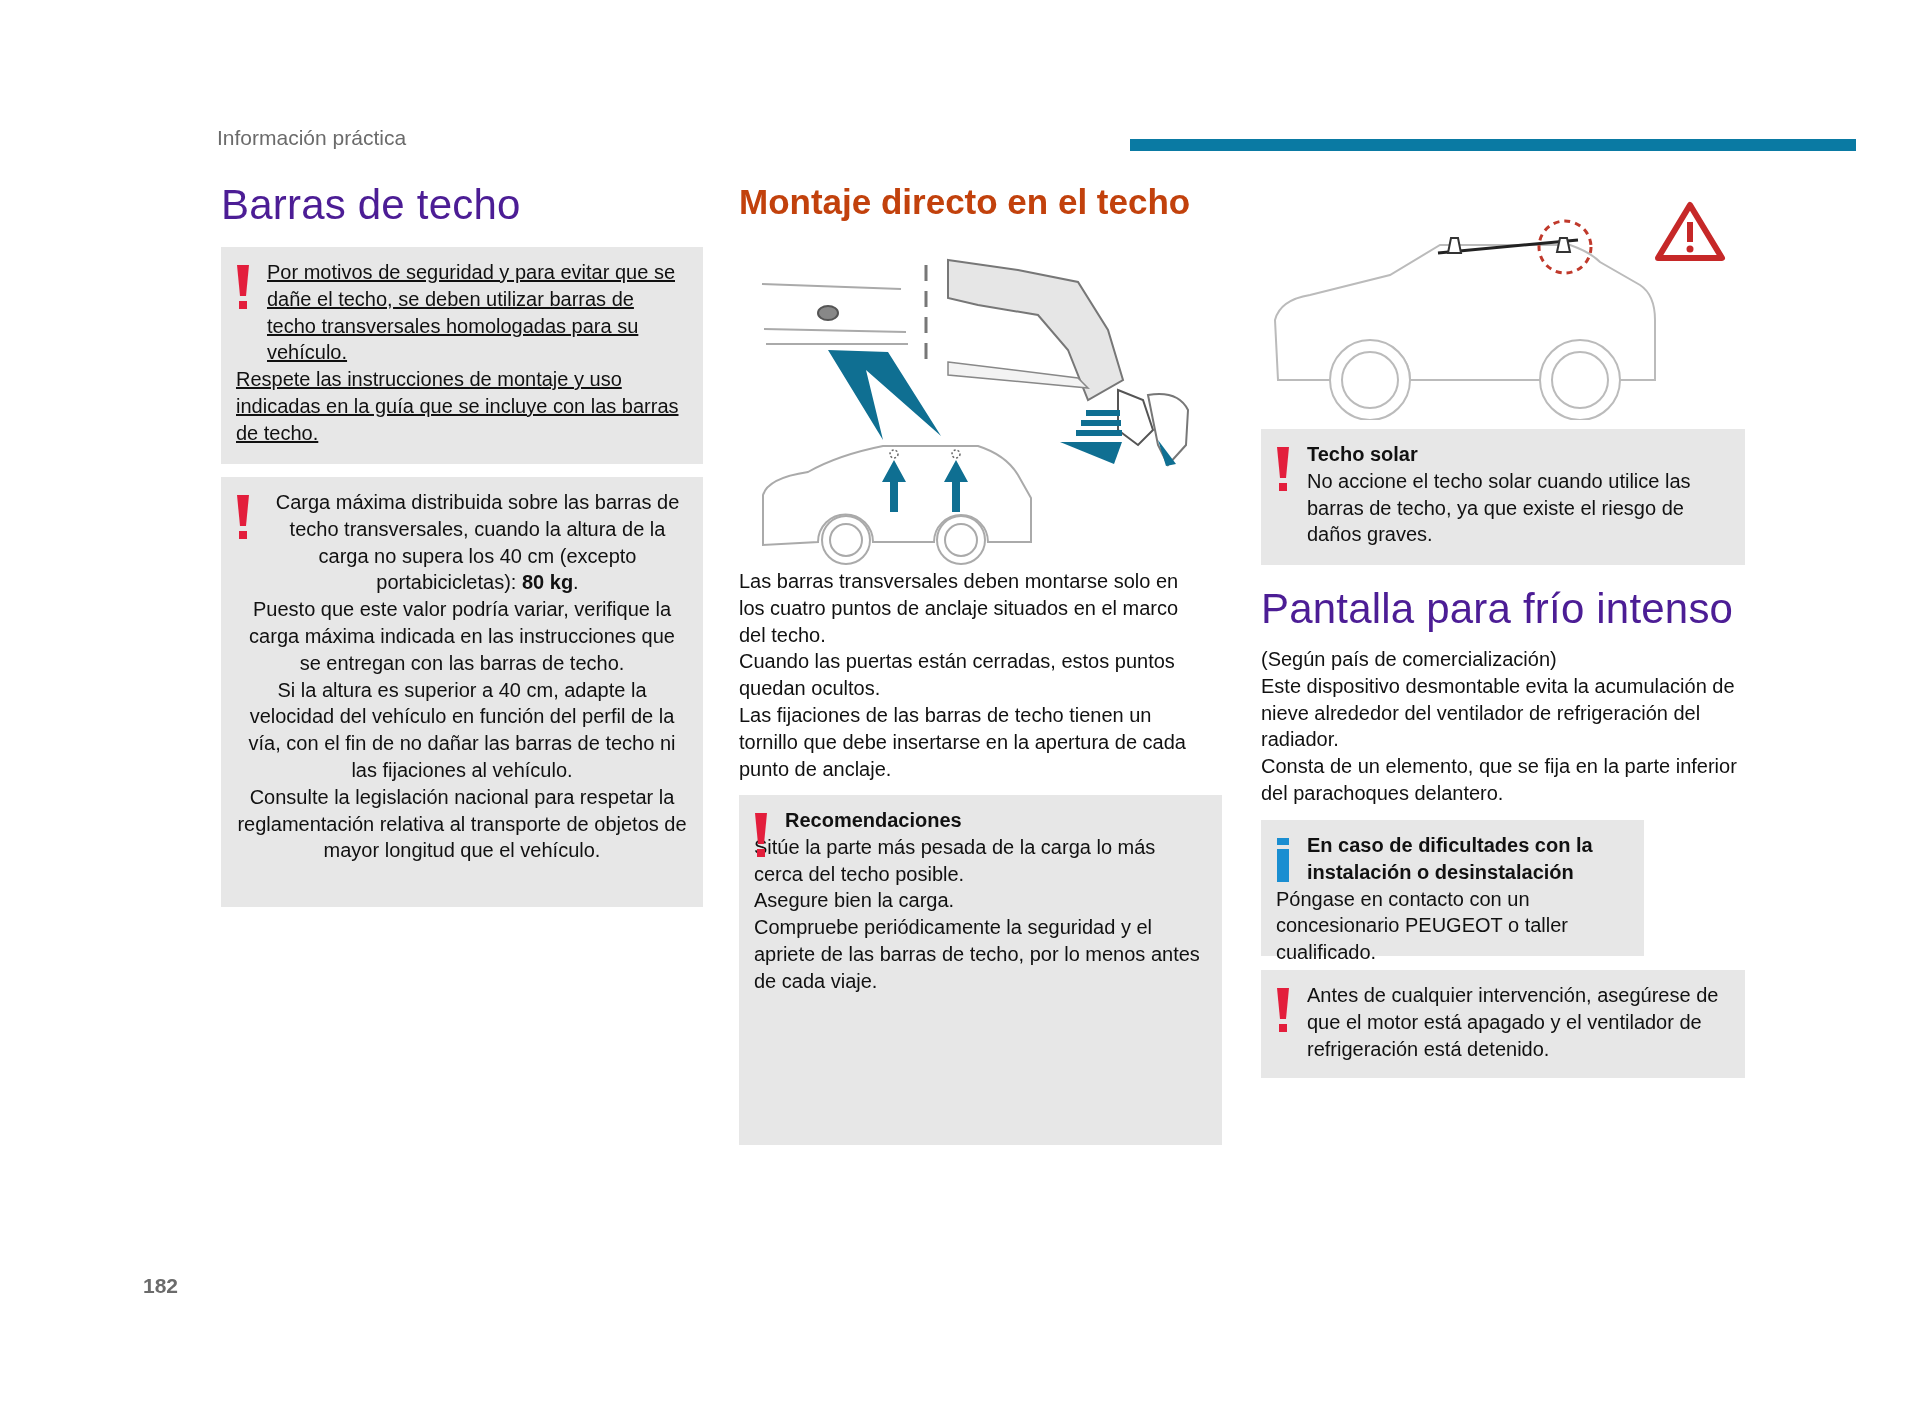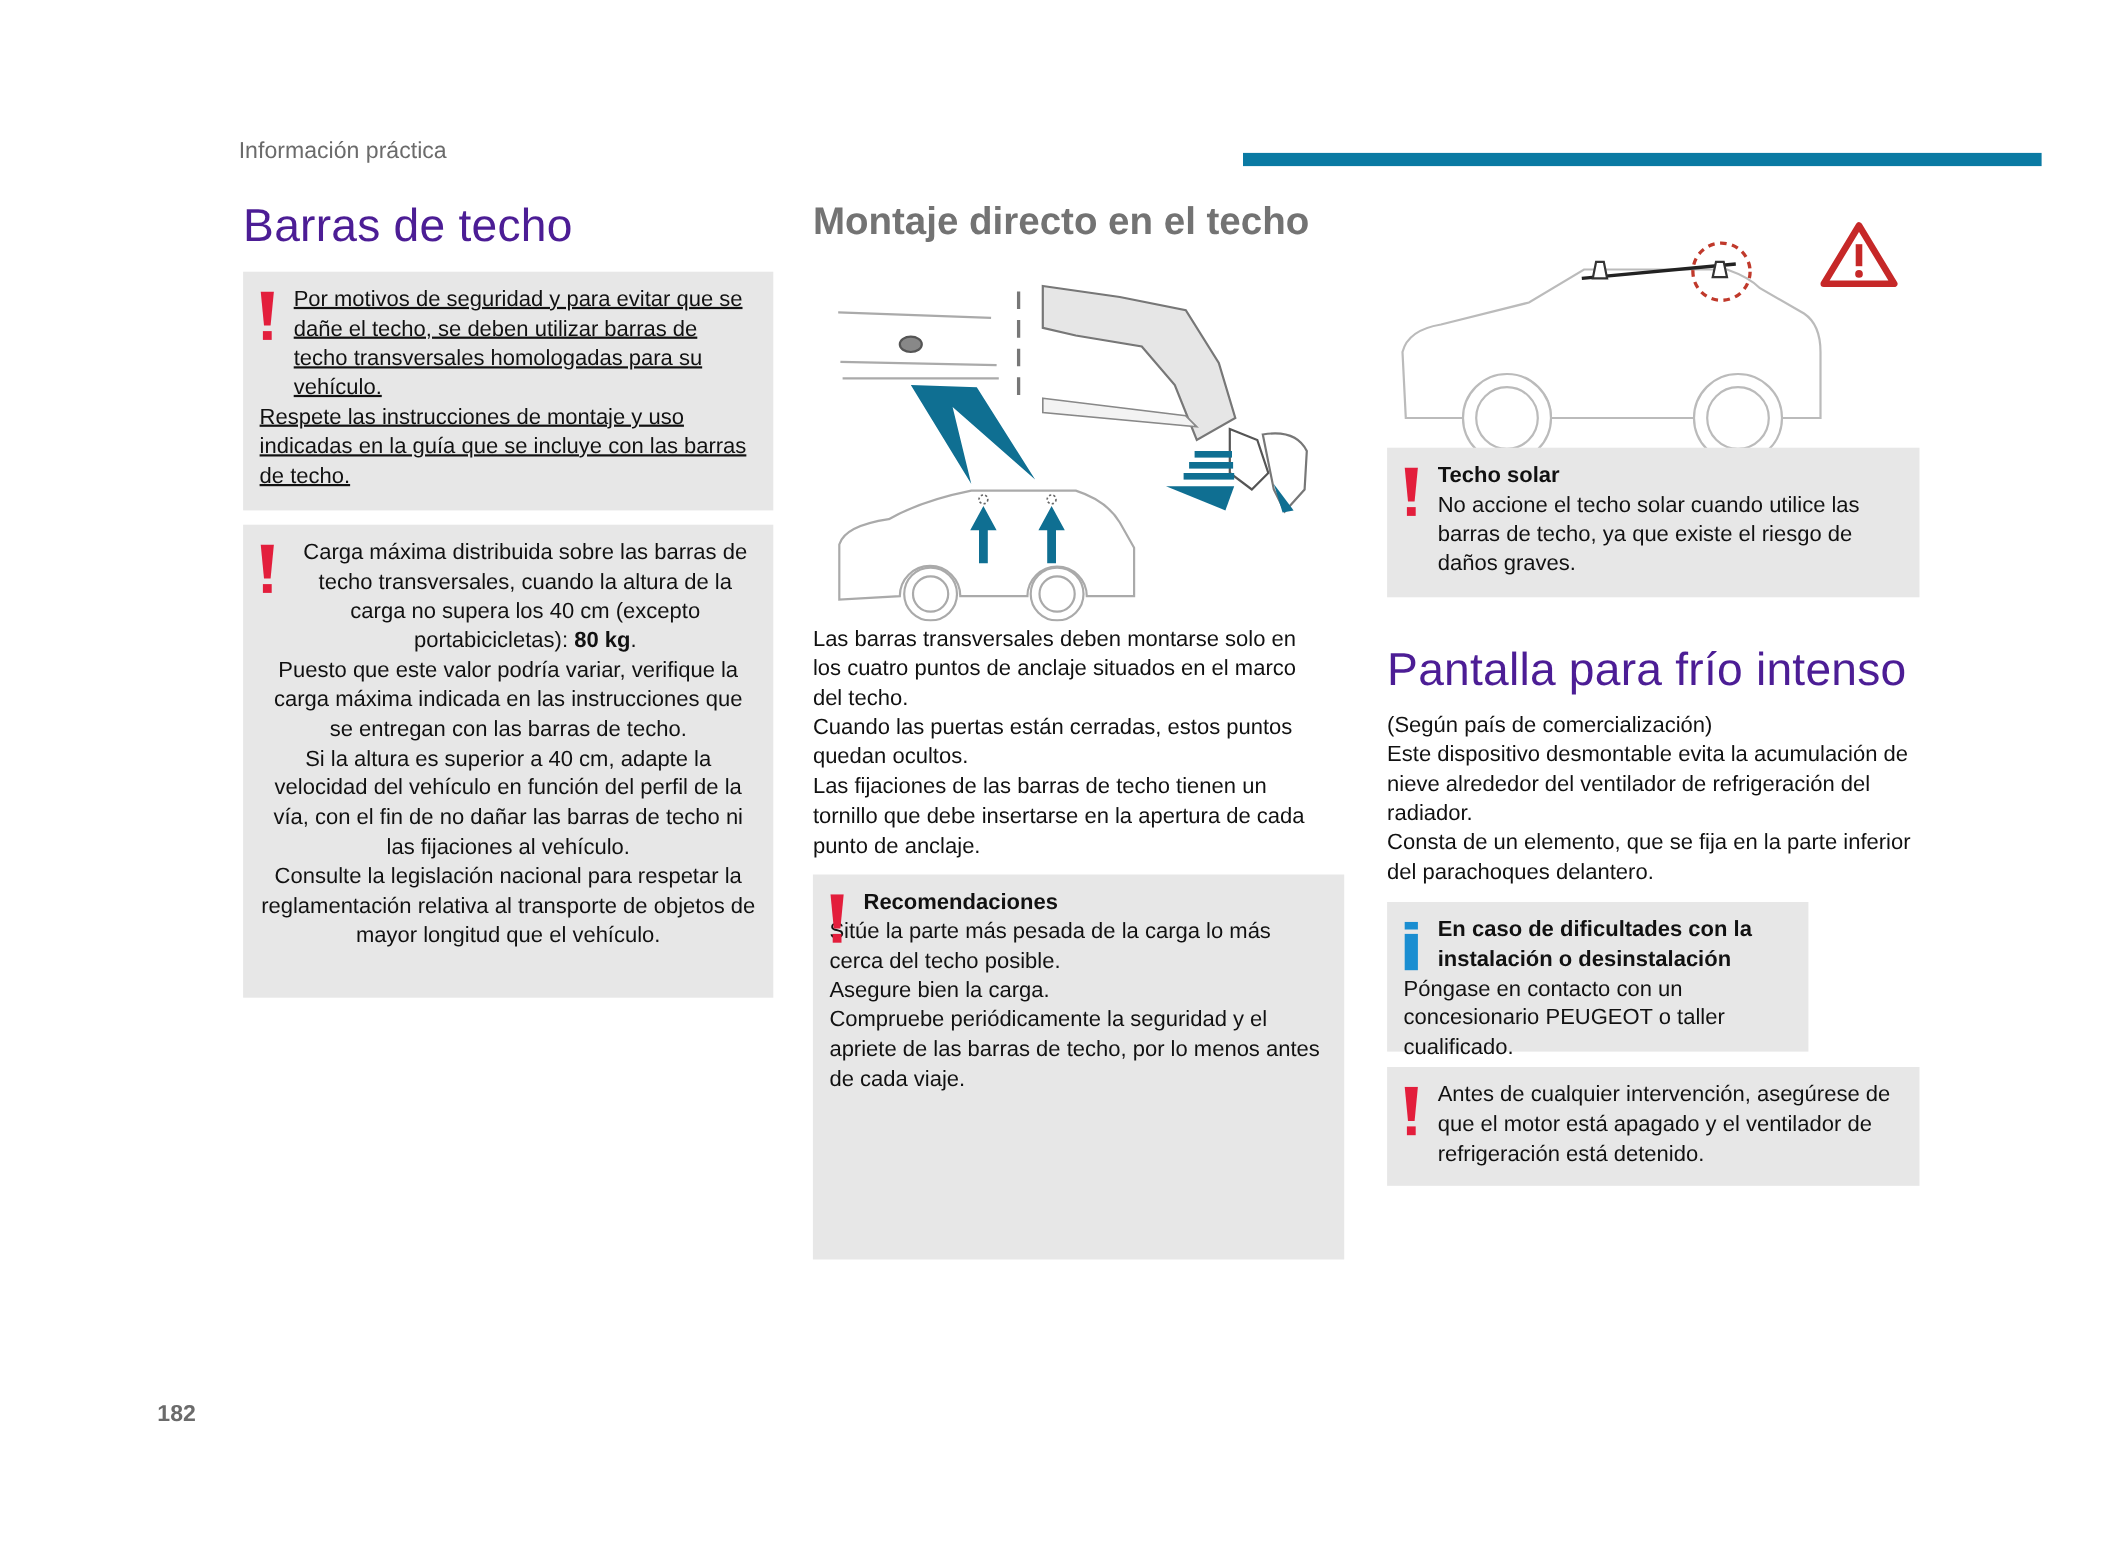--- a/index.html
+++ b/index.html
@@ -2,21 +2,21 @@
 <html><head>
 <meta charset="utf-8">
 <style>
   html, body { margin: 0; padding: 0; background: #ffffff; }
   body { width: 1920px; height: 1402px; position: relative; overflow: hidden;
          font-family: "Liberation Sans", sans-serif; color: #1a1a1a; }
   .abs { position: absolute; }
   .section-label { left: 217px; top: 126px; font-size: 21px; color: #6b6b6b; }
   .top-bar { left: 1130px; top: 139px; width: 726px; height: 12px; background: #0a7aa3; }
   .h1-light { font-size: 42px; color: #4c1d95; font-weight: normal; margin: 0; letter-spacing: 0.2px; }
-  .h2-bold { font-size: 35px; color: #737373; font-weight: bold; margin: 0; }
+  .h2-bold { font-size: 35px; color: #c2410c; font-weight: bold; margin: 0; }
   .box { background: #e7e7e7; padding: 12px 15px 14px 15px; box-sizing: border-box;
          font-size: 20px; line-height: 26.8px; color: #111; }
   .box p { margin: 0; }
   .box .lead { padding-left: 31px; }
   .box .strong { font-weight: bold; }
   .icon-excl { position: absolute; left: 15px; top: 18px; width: 14px; height: 46px; }
   .icon-info { position: absolute; left: 15px; top: 18px; width: 14px; height: 46px; }
   .body-text { font-size: 20px; line-height: 26.8px; color: #111; }
   .body-text p { margin: 0; }
   .page-num { left: 143px; top: 1274px; font-size: 21px; font-weight: bold; color: #6b6b6b; }
@@ -120,21 +120,21 @@
     <path d="M287,62 L290,48 L297,48 L300,62 Z" fill="#fff" stroke="#333" stroke-width="2"></path>
     <circle cx="295" cy="57" r="26" fill="none" stroke="#c0392b" stroke-width="3" stroke-dasharray="6,5"></circle>
     <g>
       <polygon points="420,15 452,68 388,68" fill="none" stroke="#c62828" stroke-width="6" stroke-linejoin="round"></polygon>
       <rect x="417" y="32" width="6" height="20" fill="#c62828"></rect>
       <circle cx="420" cy="59" r="3.5" fill="#c62828"></circle>
     </g>
   </svg>
 </div>
 
-<div class="abs box" style="left:1261px; top:407px; width:484px; height:136px;">
+<div class="abs box" style="left:1261px; top:429px; width:484px; height:136px;">
   <svg class="icon-excl" viewBox="0 0 14 46">
     <polygon points="1,0 13,0 10,31 4,31" fill="#e31e3c"></polygon>
     <rect x="3" y="36" width="8" height="8" fill="#e31e3c"></rect>
   </svg>
   <p class="lead strong">Techo solar</p>
   <p class="lead">No accione el techo solar cuando utilice las barras de techo, ya que existe el riesgo de daños graves.</p>
 </div>
 
 <h1 class="abs h1-light" style="left:1261px; top:585px;">Pantalla para frío intenso</h1>
 

